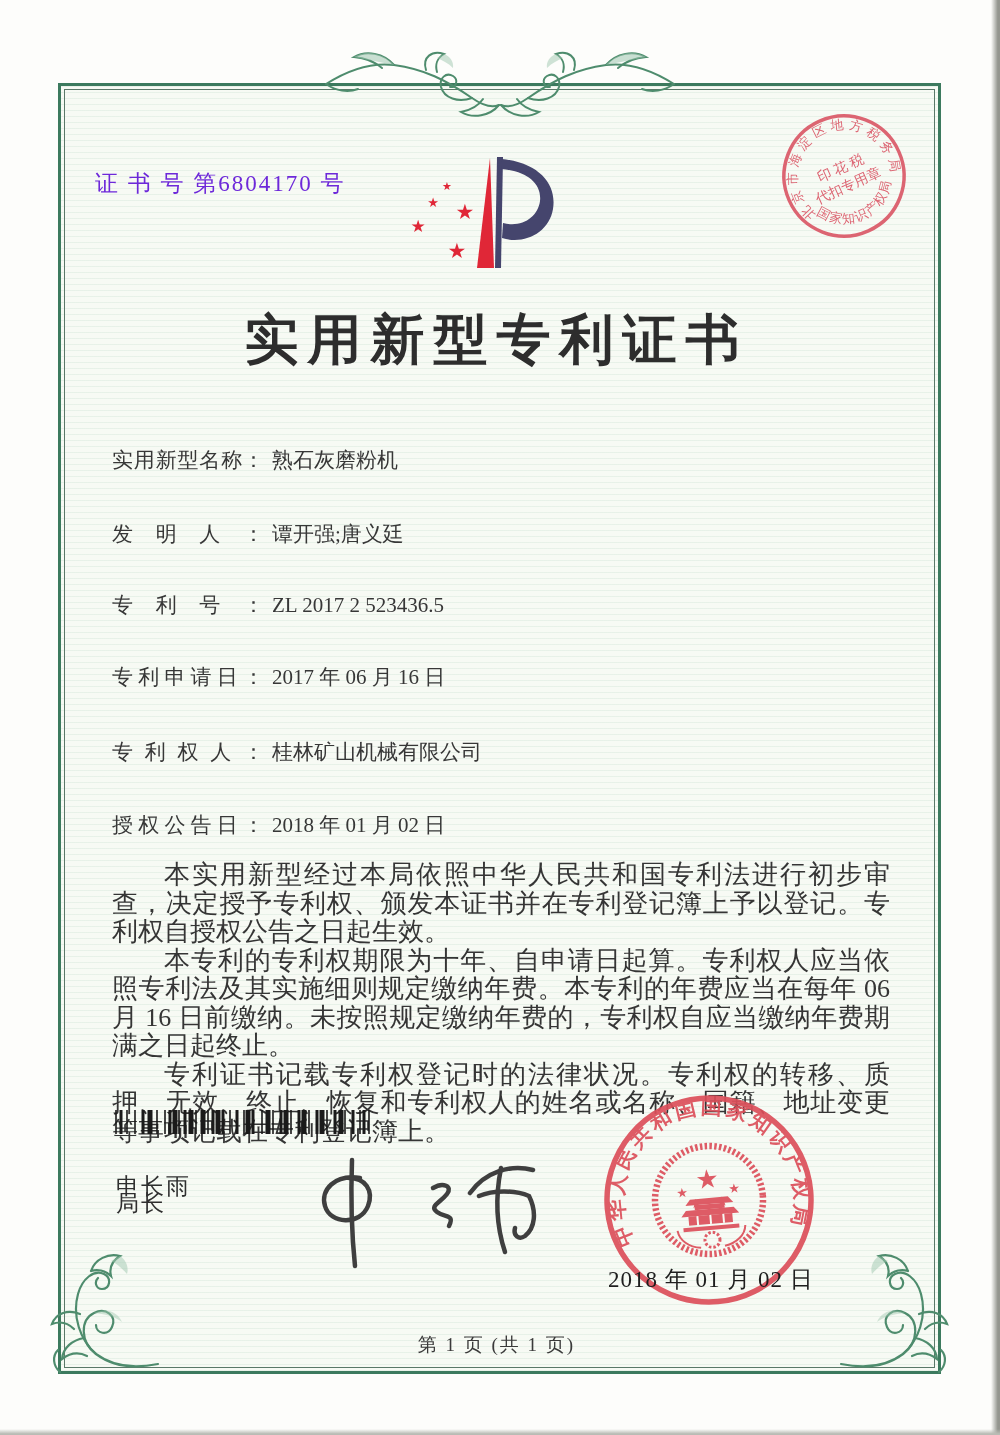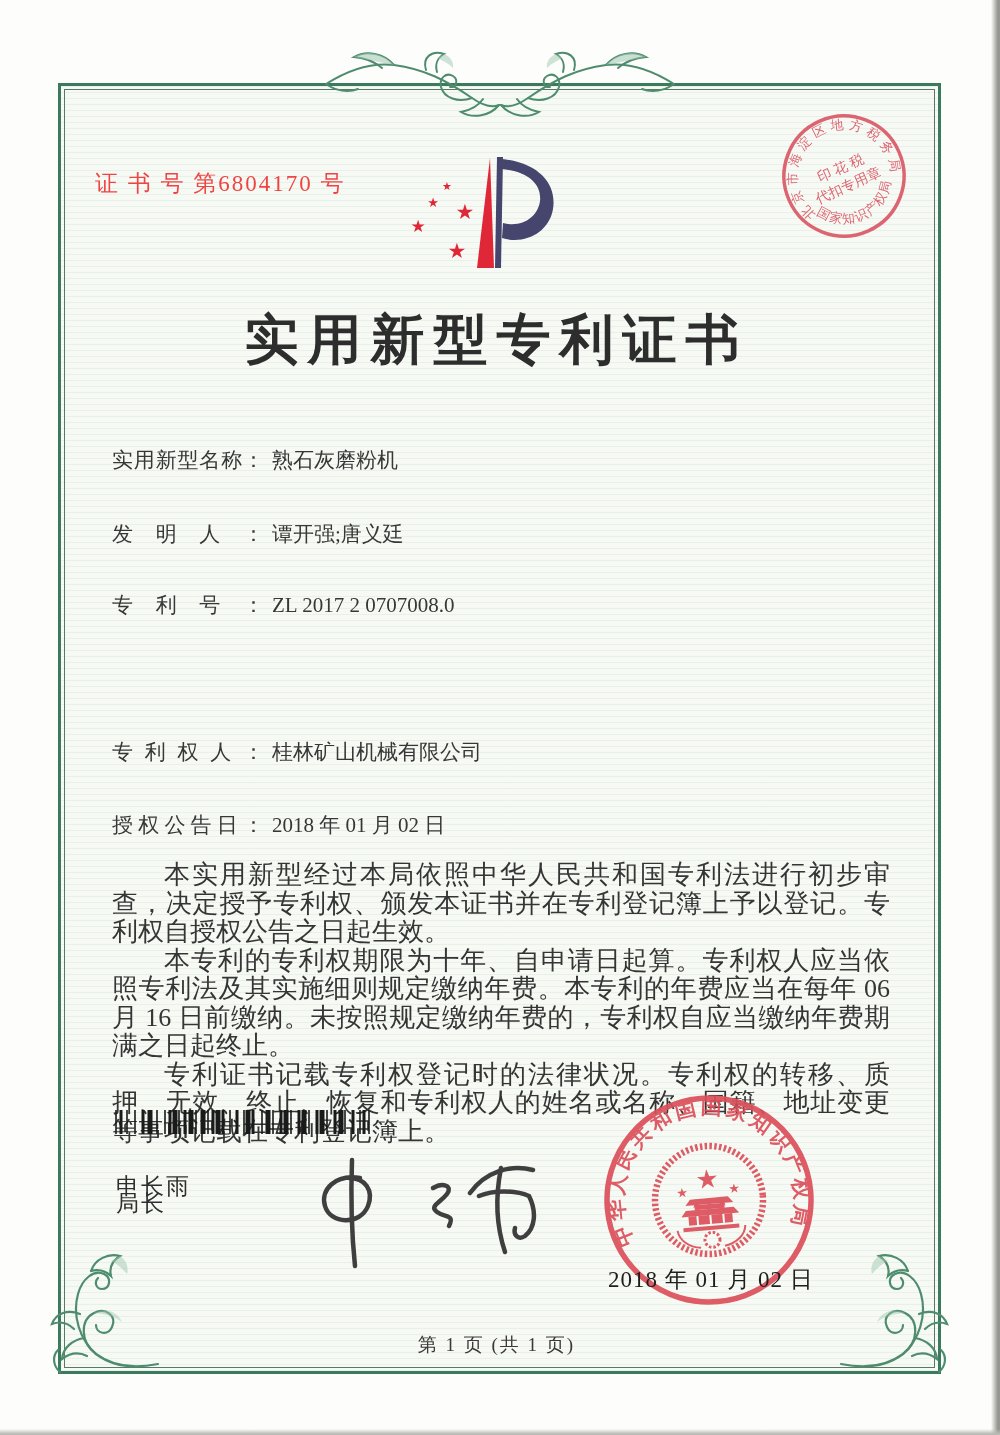--- a/index.html
+++ b/index.html
@@ -20,21 +20,21 @@
       repeating-linear-gradient(180deg, rgba(150,195,170,0.16) 0 1px, rgba(0,0,0,0) 1px 6px),
       #f7faf4;
     z-index:1;
   }
   .frame-inner{position:absolute;inset:3px;border:1px solid #5a7868;}
   .ornament-top{position:absolute;left:320px;top:48px;z-index:2;}
   .flourish{position:absolute;z-index:2;}
   .corner-bl{left:36px;top:1252px;}
   .corner-br{left:828px;top:1252px;transform:scaleX(-1);}
   
-  .cert-no{position:absolute;left:95px;top:168px;font-size:23px;letter-spacing:2px;color:#ef4444;z-index:3;}
+  .cert-no{position:absolute;left:95px;top:168px;font-size:23px;letter-spacing:2px;color:#6d28d9;z-index:3;}
   .logo{position:absolute;left:405px;top:146px;z-index:3;}
   .tax-stamp{position:absolute;left:769px;top:101px;transform:rotate(-24deg);opacity:.9;z-index:4;}
   .title{
     position:absolute;left:58px;top:304px;width:877px;text-align:center;
     font-size:54px;font-weight:700;letter-spacing:9px;color:#2d2d2d;z-index:3;
   }
   .field{position:absolute;left:112px;font-size:21px;color:#373737;white-space:nowrap;z-index:3;}
   .flabel{display:inline-block;width:152px;text-align:justify;text-align-last:justify;}
   .fvalue{margin-left:8px;}
   .paragraphs{
@@ -131,21 +131,24 @@
 
   <div class="title">实用新型专利证书</div>
 
   <div class="field" style="top:446px">
     <span class="flabel">实用新型名称：</span><span class="fvalue">熟石灰磨粉机</span>
   </div>
   <div class="field" style="top:520px">
     <span class="flabel">发明人：</span><span class="fvalue">谭开强;唐义廷</span>
   </div>
   <div class="field" style="top:591px">
-    <span class="flabel">专利号：</span><span class="fvalue">ZL 2017 2 0707008.0</span>
+    <span class="flabel">专利号：</span><span class="fvalue">ZL 2017 2 523436.5</span>
+  </div>
+  <div class="field" style="top:663px">
+    <span class="flabel">专利申请日：</span><span class="fvalue">2017 年 06 月 16 日</span>
   </div>
   <div class="field" style="top:738px">
     <span class="flabel">专利权人：</span><span class="fvalue">桂林矿山机械有限公司</span>
   </div>
   <div class="field" style="top:811px">
     <span class="flabel">授权公告日：</span><span class="fvalue">2018 年 01 月 02 日</span>
   </div>
 
   <div class="paragraphs">
     <p>本实用新型经过本局依照中华人民共和国专利法进行初步审查，决定授予专利权、颁发本证书并在专利登记簿上予以登记。专利权自授权公告之日起生效。</p>

